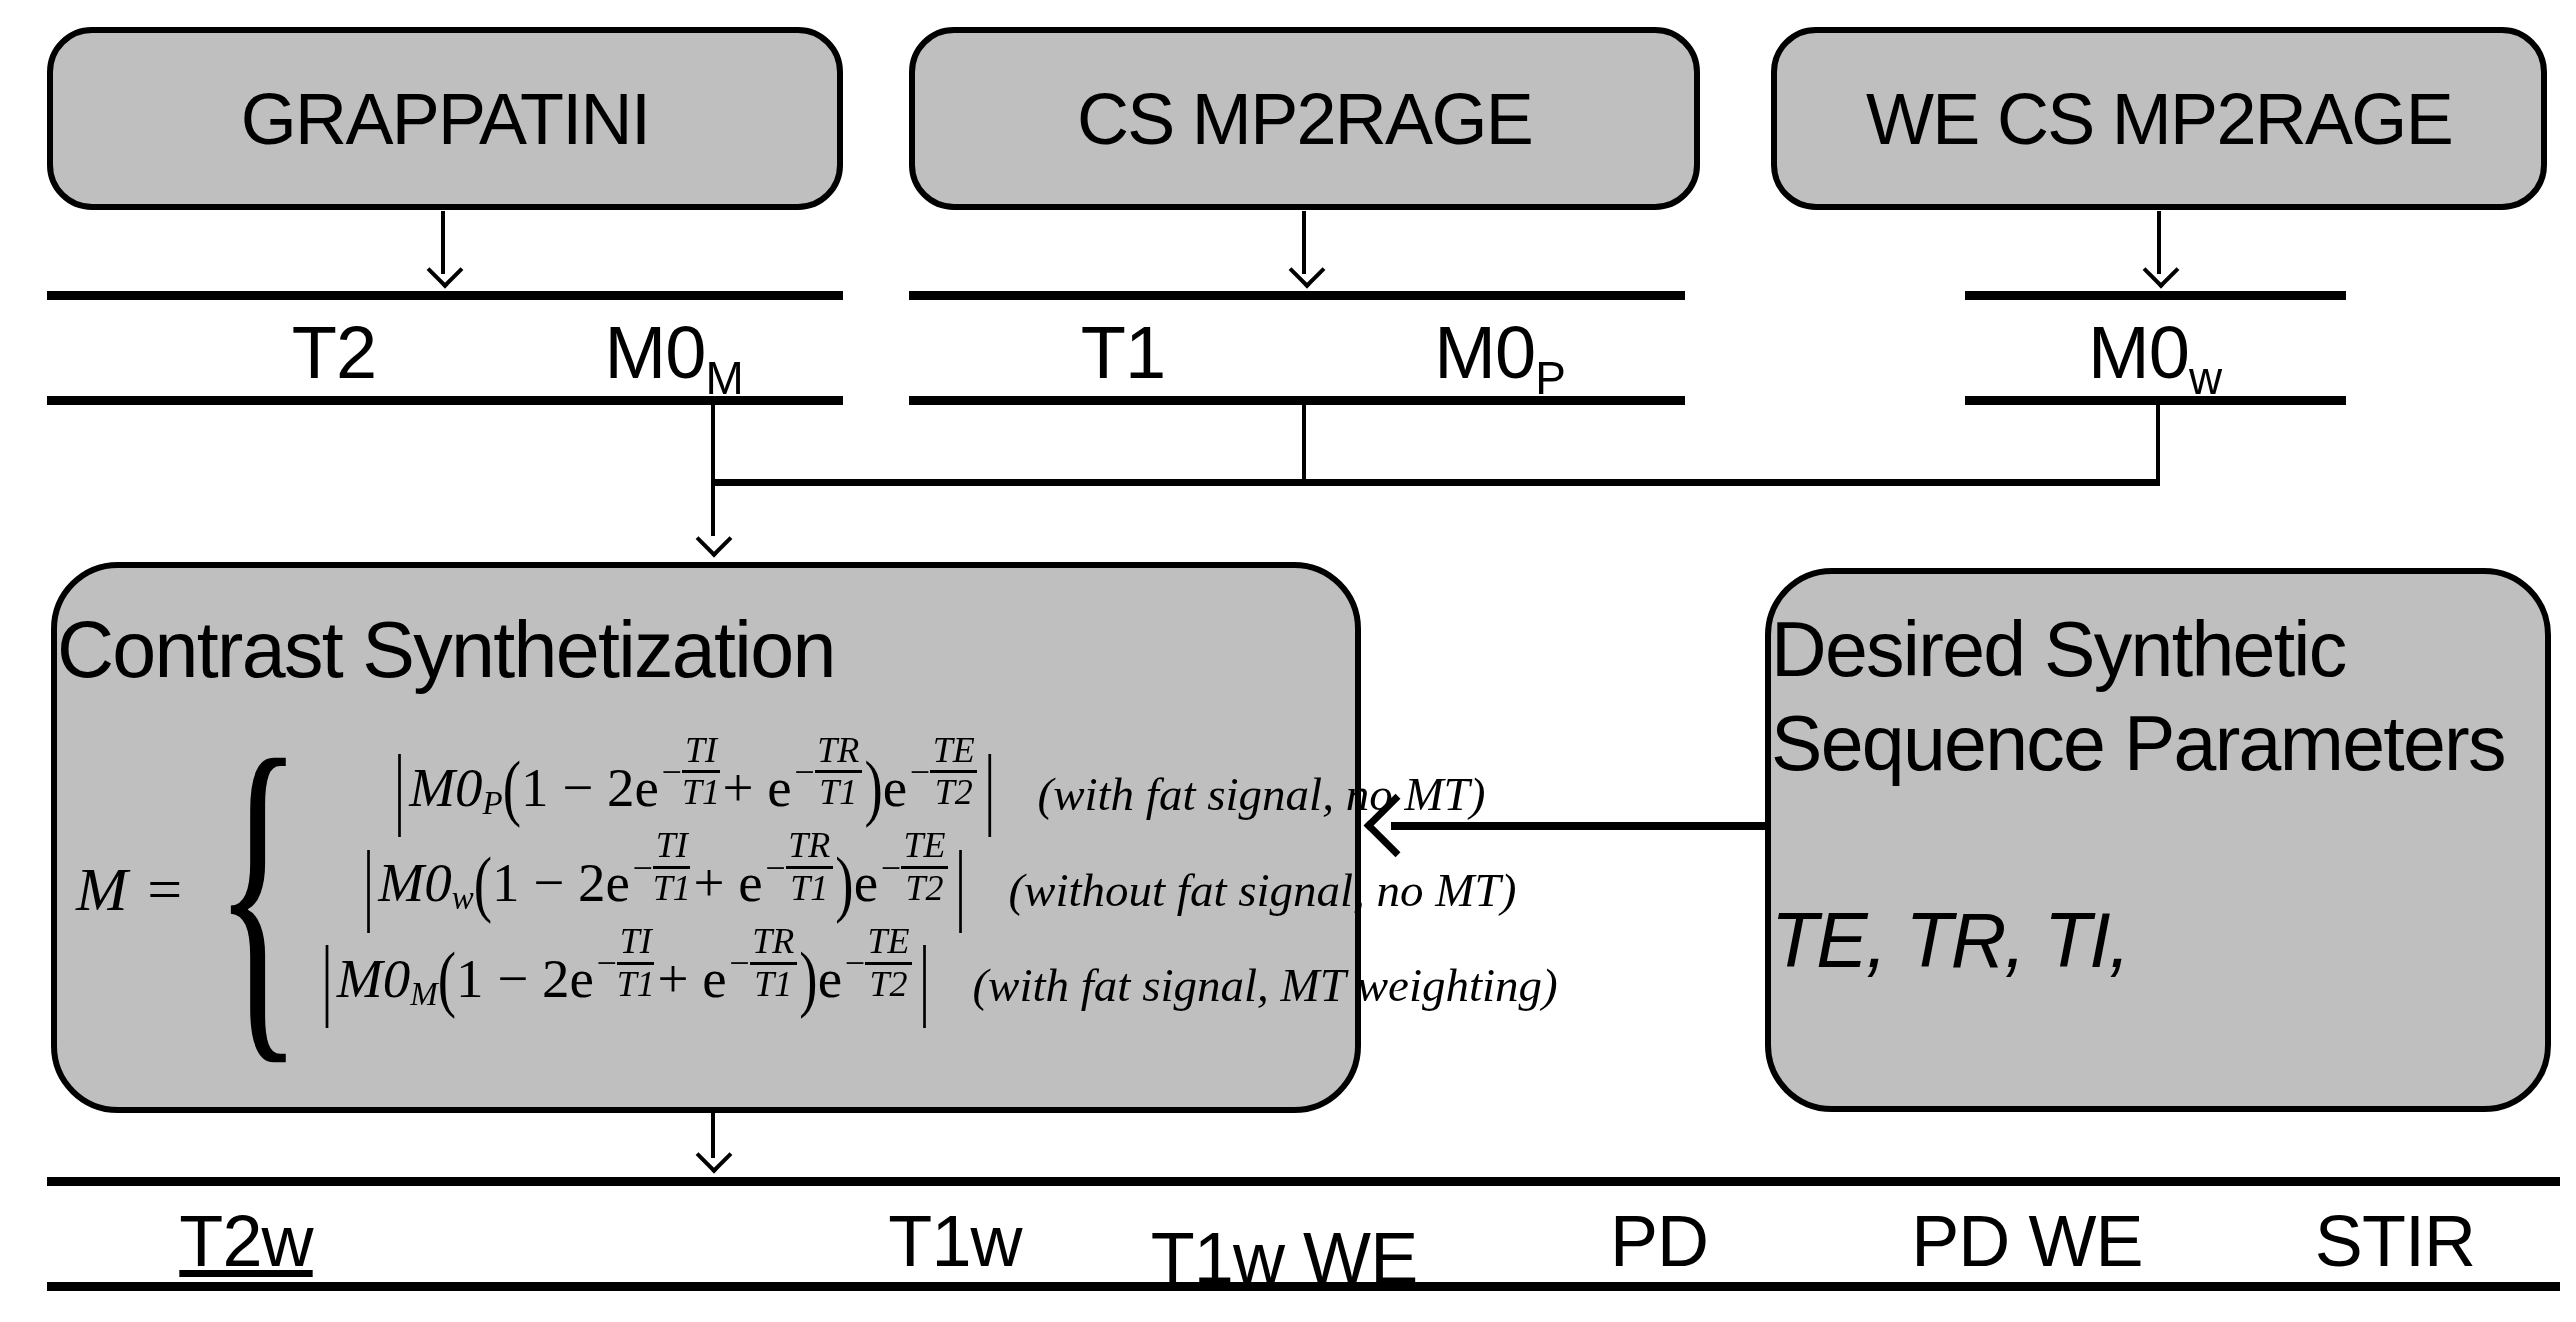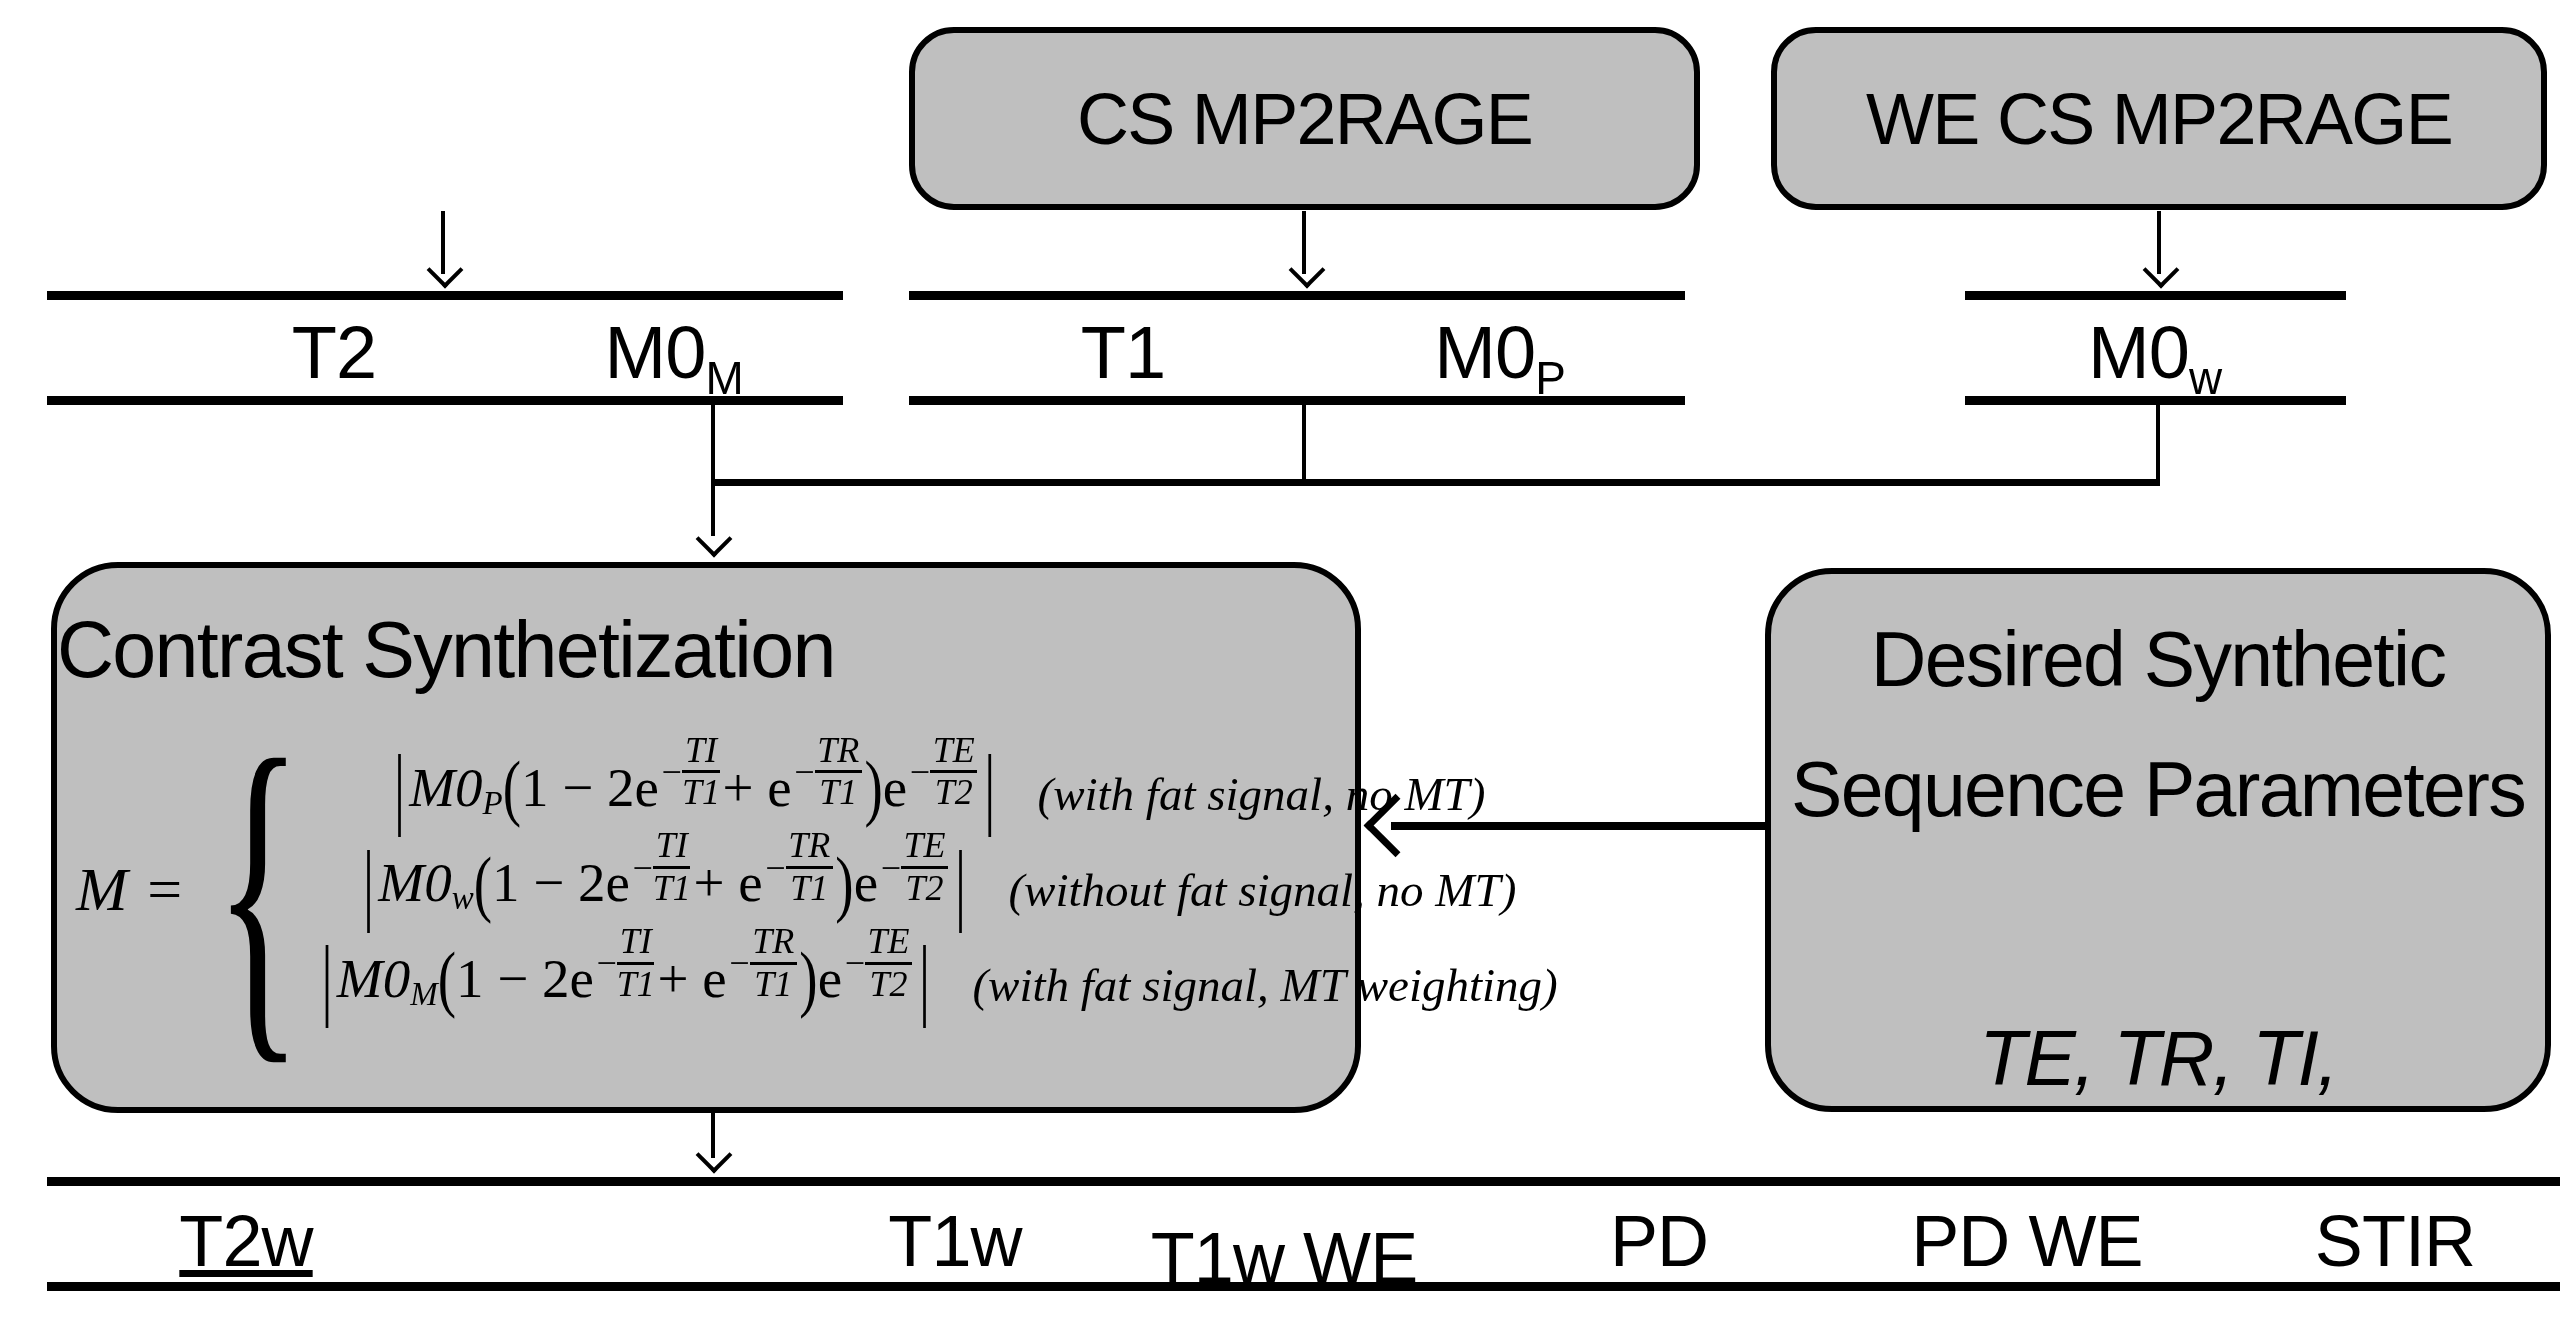--- a/index.html
+++ b/index.html
@@ -39,34 +39,37 @@
   .it{font-style:italic;}
   .msub{font-size:0.6em;font-style:italic;vertical-align:-0.25em;}
   .bar{display:inline-block;transform:scaleY(1.65);margin:0 4.3px;}
   .paren{display:inline-block;transform:scaleY(1.35);}
   .exp{display:inline-flex;align-items:center;font-size:36px;transform:translateY(-22px);margin:0 2.6px;}
   .frac{display:inline-flex;flex-direction:column;align-items:center;line-height:1.1;font-style:italic;}
   .frac .num{border-bottom:3.4px solid #000;padding:0 2.6px;}
   .note{font-family:"Liberation Serif",serif;font-style:italic;font-size:47px;white-space:nowrap;}
 
   
-  .dbox-inner{display:flex;flex-direction:column;align-items:center;width:100%;padding-top:39px;gap:36px;}
+  .dbox-inner{display:flex;flex-direction:column;width:100%;padding-top:29px;}
   .dline{font-size:77px;letter-spacing:-1.7px;line-height:1.22;white-space:nowrap;}
   .dparam{font-size:77px;letter-spacing:-1.7px;line-height:1.22;font-style:italic;white-space:nowrap;}
   .dspacer{height:103px;}
 
   
   .outlabel{position:absolute;top:1200px;transform:translateX(-50%);font-size:72px;
             letter-spacing:-0.9px;white-space:nowrap;}
 </style>
 </head>
 <body>
 
 <div id="stage">
 
+  <div class="gbox" style="left:47px;top:27px;width:796px;height:183px;">
+    <span class="gbox-label">GRAPPATINI</span>
+  </div>
   <div class="gbox" style="left:909px;top:27px;width:791px;height:183px;">
     <span class="gbox-label">CS MP2RAGE</span>
   </div>
   <div class="gbox" style="left:1771px;top:27px;width:776px;height:183px;">
     <span class="gbox-label">WE CS MP2RAGE</span>
   </div>
 
   <div class="vline" style="left:441px;top:211px;height:63px;"></div>
   <div class="ahd" style="left:432px;top:257px;"></div>
 

